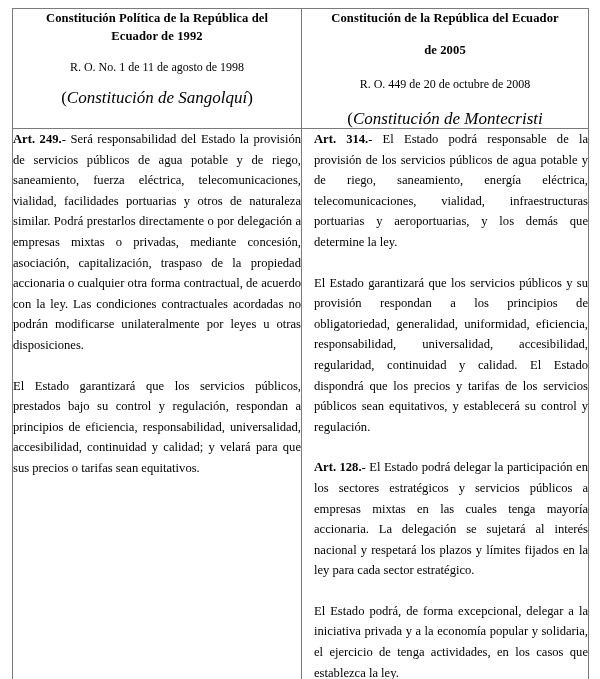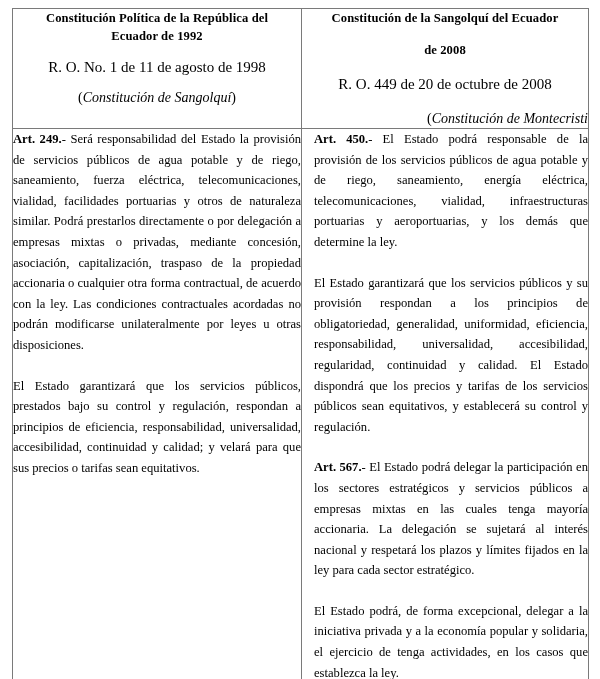--- a/index.html
+++ b/index.html
@@ -47,35 +47,35 @@
     padding: 9px 14px 11px 14px;
     text-align: center;
   }
   .head-title {
     font-weight: bold;
     font-size: 12.6px;
     line-height: 18px;
     letter-spacing: 0.1px;
   }
   .head-sub {
-    font-size: 15px;
+    font-size: 12px;
     line-height: 18px;
     margin-top: 13px;
   }
   .head-ital {
-    font-size: 14px;
+    font-size: 17px;
     line-height: 18px;
     margin-top: 13px;
   }
   .head-ital i { font-style: italic; }
 
   
   td.head.right .head-title-l2 { margin-top: 14px; }
   td.head.right .head-sub { margin-top: 16px; text-align: center; }
-  td.head.right .head-ital { margin-top: 17px; text-align: right; }
+  td.head.right .head-ital { margin-top: 17px; }
 
   
   td.body-cell {
     padding: 9px 13px 10px 13px;
     height: 536px;
   }
   td.body-cell.left  { padding-right: 0; }
   td.body-cell.right { padding-left: 12px; }
 
   p.para {
@@ -111,47 +111,47 @@
             <span>Constitución Política de la República del</span>
             <br>
             <span class="head-title-l2">Ecuador de 1992</span>
           </div>
           <div class="head-sub">R. O. No. 1 de 11 de agosto de 1998</div>
           <div class="head-ital"><span>(</span><i>Constitución de Sangolquí</i><span>)</span></div>
         </td>
 
         <td class="head right">
           <div class="head-title">
-            <span>Constitución de la Sangolquí del Ecuador</span>
+            <span>Constitución de la República del Ecuador</span>
             <br>
-            <span class="head-title-l2" style="display:inline-block">de 2008</span>
+            <span class="head-title-l2" style="display:inline-block">de 2005</span>
           </div>
           <div class="head-sub">R. O. 449 de 20 de octubre de 2008</div>
           <div class="head-ital"><span>(</span><i>Constitución de Montecristi</i><span></span></div>
         </td>
 
       </tr>
 
       <tr>
 
         <td class="body-cell left">
 
           <p class="para"><span class="artnum">Art. 249.</span><span>- </span><span>Será responsabilidad del Estado la provisión de servicios públicos de agua potable y de riego, saneamiento, fuerza eléctrica, telecomunicaciones, vialidad, facilidades portuarias y otros de naturaleza similar. Podrá prestarlos directamente o por delegación a empresas mixtas o privadas, mediante concesión, asociación, capitalización, traspaso de la propiedad accionaria o cualquier otra forma contractual, de acuerdo con la ley. Las condiciones contractuales acordadas no podrán modificarse unilateralmente por leyes u otras disposiciones.</span></p>
 
           <p class="para">El Estado garantizará que los servicios públicos, prestados bajo su control y regulación, respondan a principios de eficiencia, responsabilidad, universalidad, accesibilidad, continuidad y calidad; y velará para que sus precios o tarifas sean equitativos.</p>
 
         </td>
 
         <td class="body-cell right">
 
-          <p class="para"><span class="artnum">Art. 450.</span><span>- </span><span>El Estado podrá responsable de la provisión de los servicios públicos de agua potable y de riego, saneamiento, energía eléctrica, telecomunicaciones, vialidad, infraestructuras portuarias y aeroportuarias, y los demás que determine la ley.</span></p>
+          <p class="para"><span class="artnum">Art. 314.</span><span>- </span><span>El Estado podrá responsable de la provisión de los servicios públicos de agua potable y de riego, saneamiento, energía eléctrica, telecomunicaciones, vialidad, infraestructuras portuarias y aeroportuarias, y los demás que determine la ley.</span></p>
 
           <p class="para">El Estado garantizará que los servicios públicos y su provisión respondan a los principios de obligatoriedad, generalidad, uniformidad, eficiencia, responsabilidad, universalidad, accesibilidad, regularidad, continuidad y calidad. El Estado dispondrá que los precios y tarifas de los servicios públicos sean equitativos, y establecerá su control y regulación.</p>
 
-          <p class="para gap-big"><span class="artnum">Art. 567.</span><span>- </span><span>El Estado podrá delegar la participación en los sectores estratégicos y servicios públicos a empresas mixtas en las cuales tenga mayoría accionaria. La delegación se sujetará al interés nacional y respetará los plazos y límites fijados en la ley para cada sector estratégico.</span></p>
+          <p class="para gap-big"><span class="artnum">Art. 128.</span><span>- </span><span>El Estado podrá delegar la participación en los sectores estratégicos y servicios públicos a empresas mixtas en las cuales tenga mayoría accionaria. La delegación se sujetará al interés nacional y respetará los plazos y límites fijados en la ley para cada sector estratégico.</span></p>
 
           <p class="para">El Estado podrá, de forma excepcional, delegar a la iniciativa privada y a la economía popular y solidaria, el ejercicio de tenga actividades, en los casos que establezca la ley.</p>
 
         </td>
 
       </tr>
 
     </tbody>
   </table>
 

